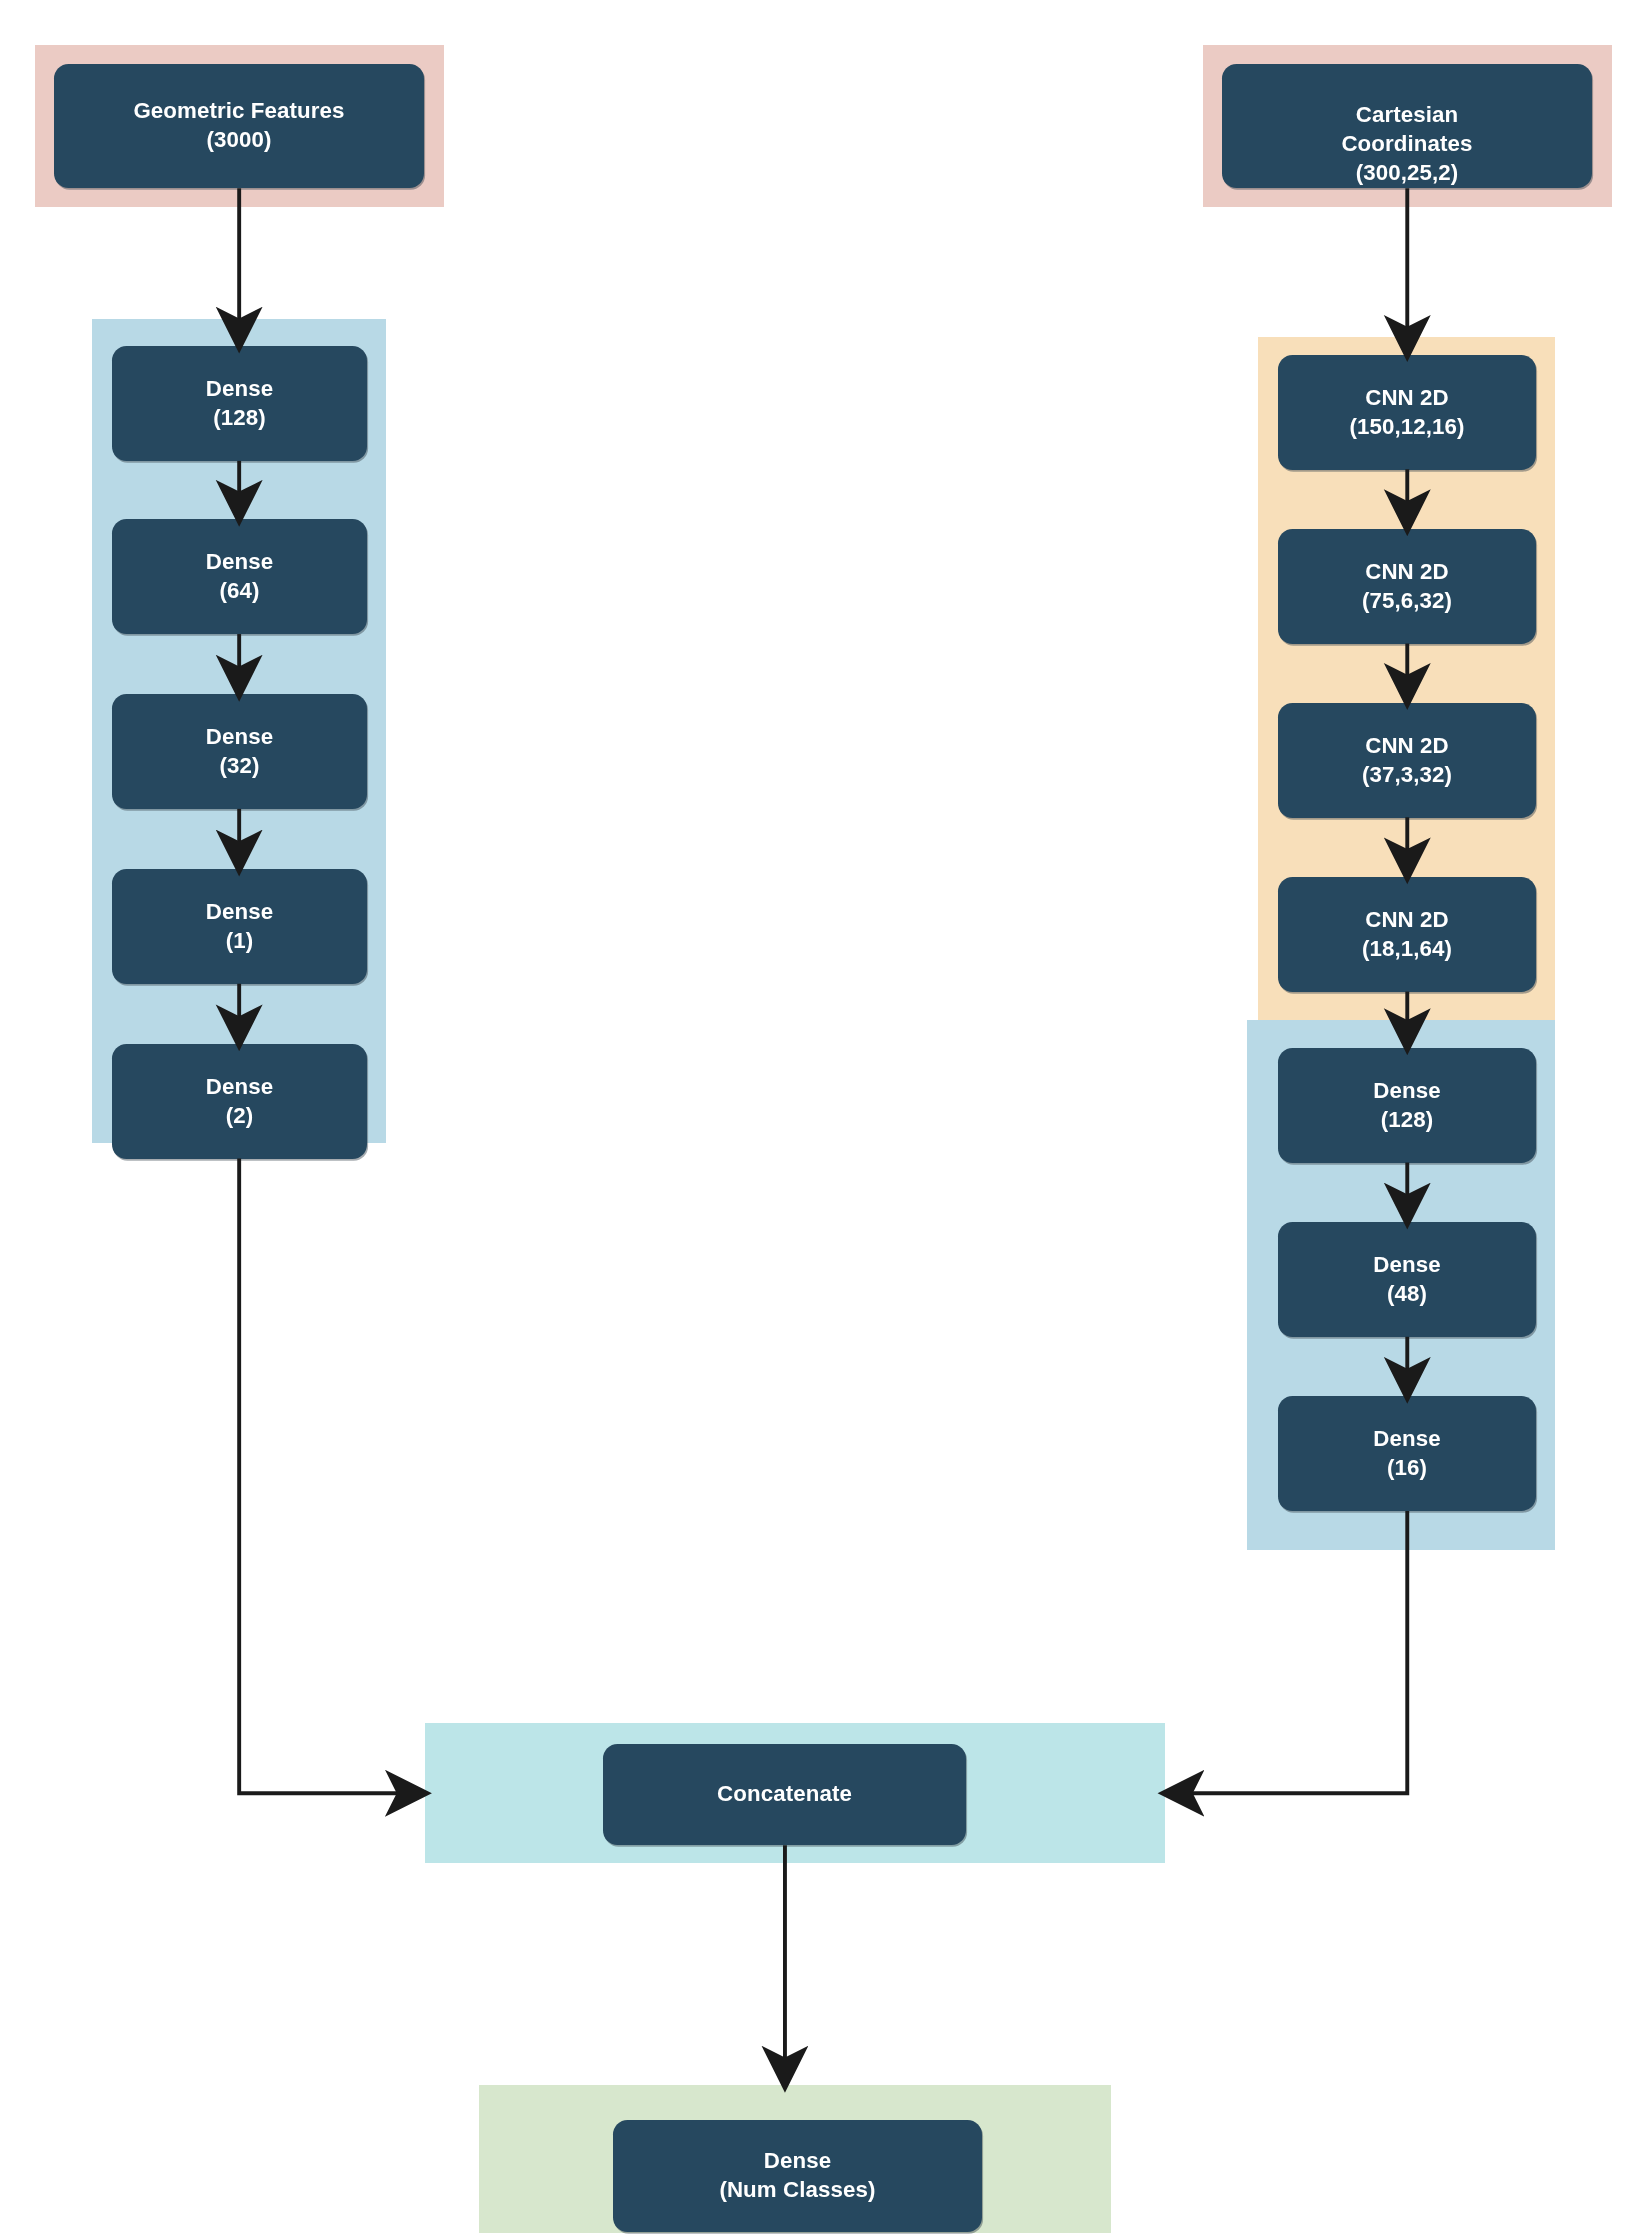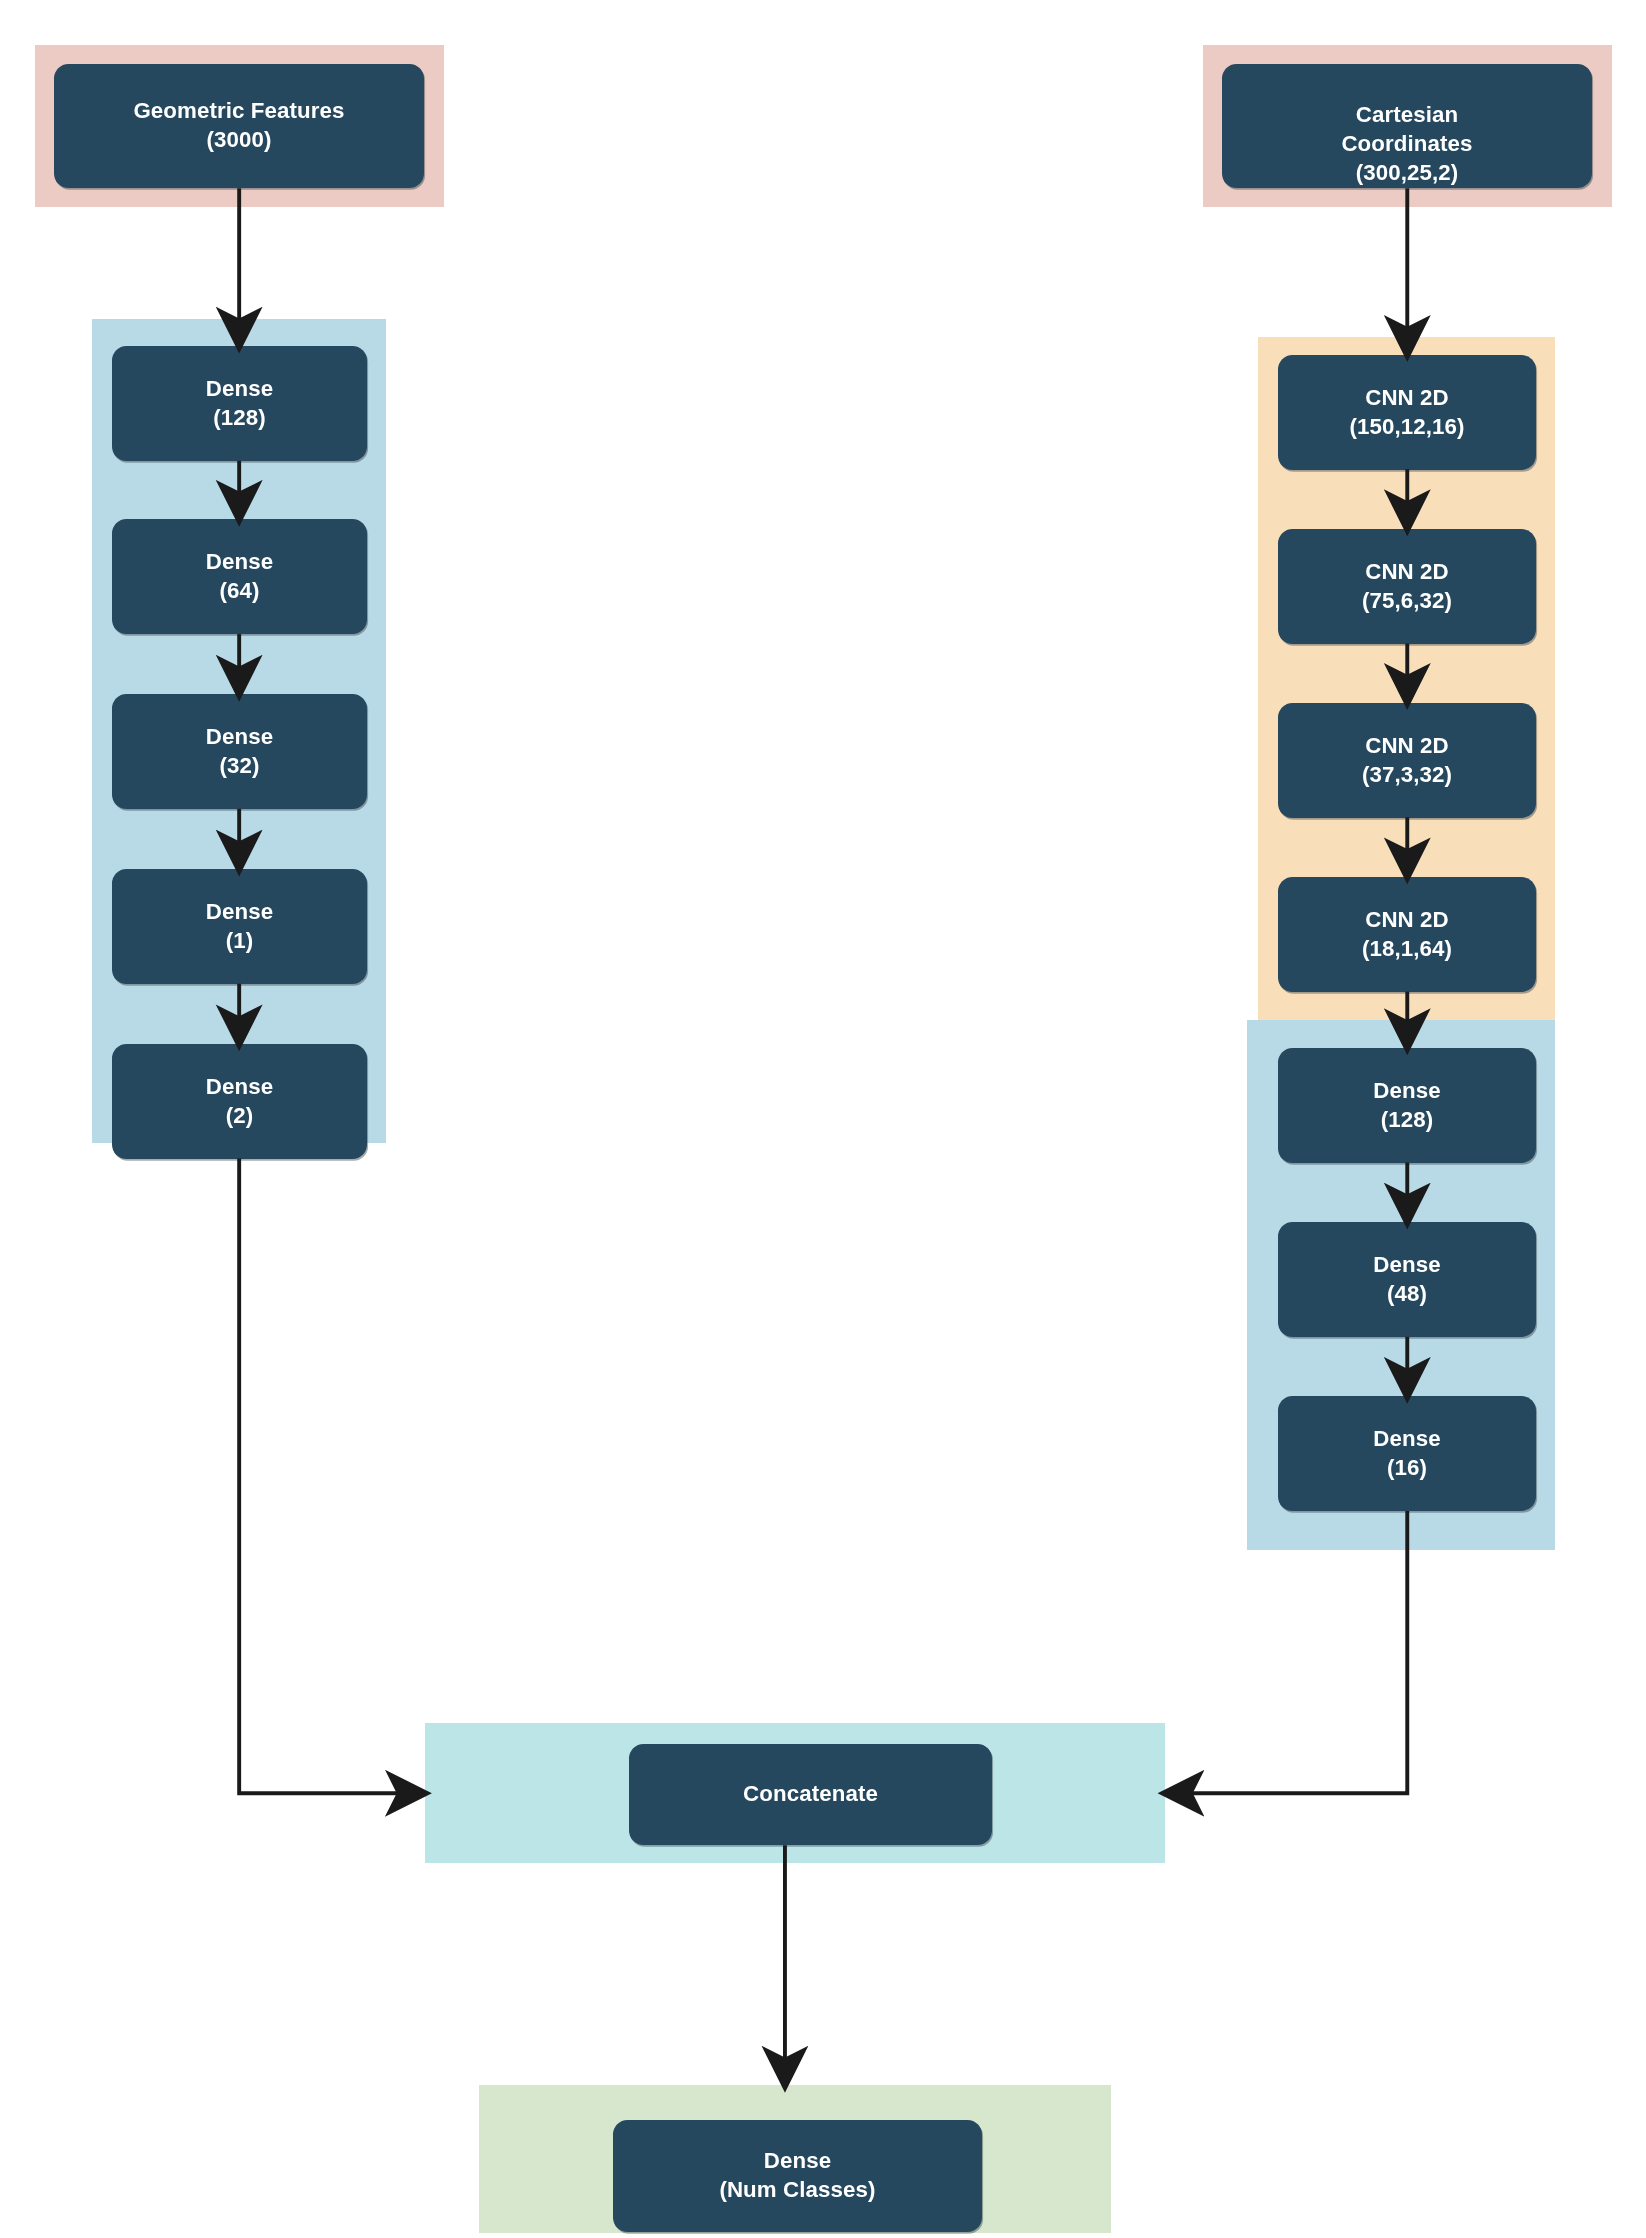--- a/index.html
+++ b/index.html
@@ -87,21 +87,21 @@
   <div class="node" style="left:1278px;top:1222px;width:258px;height:115px;">
     <span>Dense
 (48)</span>
   </div>
   <div class="node" style="left:1278px;top:1396px;width:258px;height:115px;">
     <span>Dense
 (16)</span>
   </div>
 
   <div class="group" style="left:425px;top:1723px;width:740px;height:140px;background:#BCE5E8;"></div>
-  <div class="node" style="left:603px;top:1744px;width:363px;height:101px;margin-left:26px;">
+  <div class="node" style="left:603px;top:1744px;width:363px;height:101px;">
     <span>Concatenate</span>
   </div>
 
   <div class="group" style="left:479px;top:2085px;width:632px;height:148px;background:#D7E7CD;"></div>
   <div class="node" style="left:613px;top:2120px;width:369px;height:112px;">
     <span>Dense
 (Num Classes)</span>
   </div>
 
   <svg class="edges" viewBox="0 0 2948 4008" xmlns="http://www.w3.org/2000/svg">

